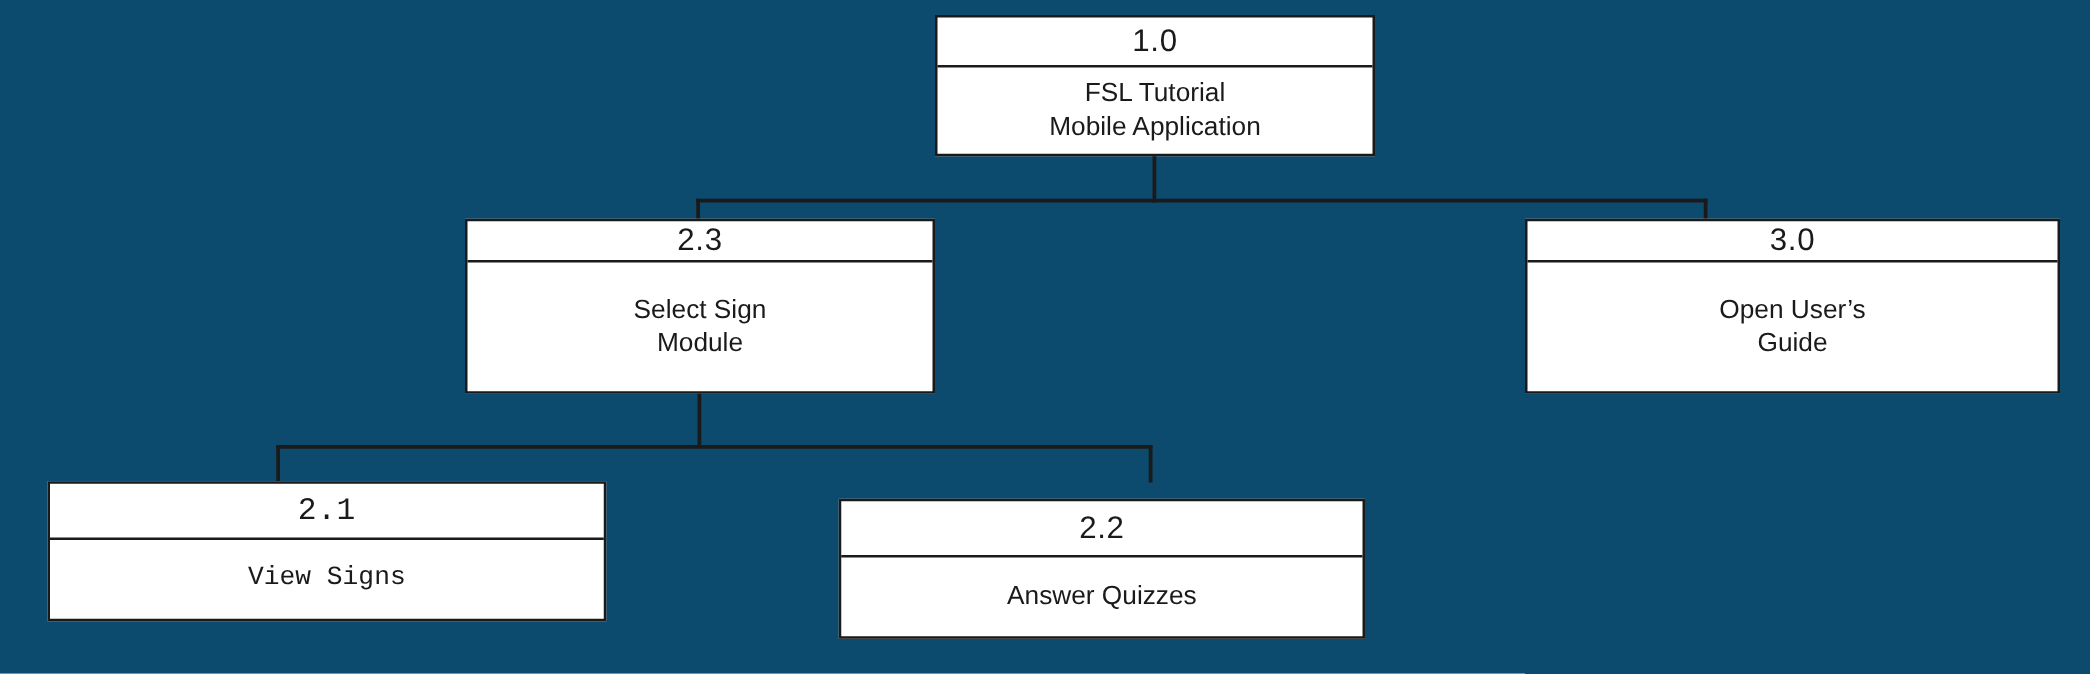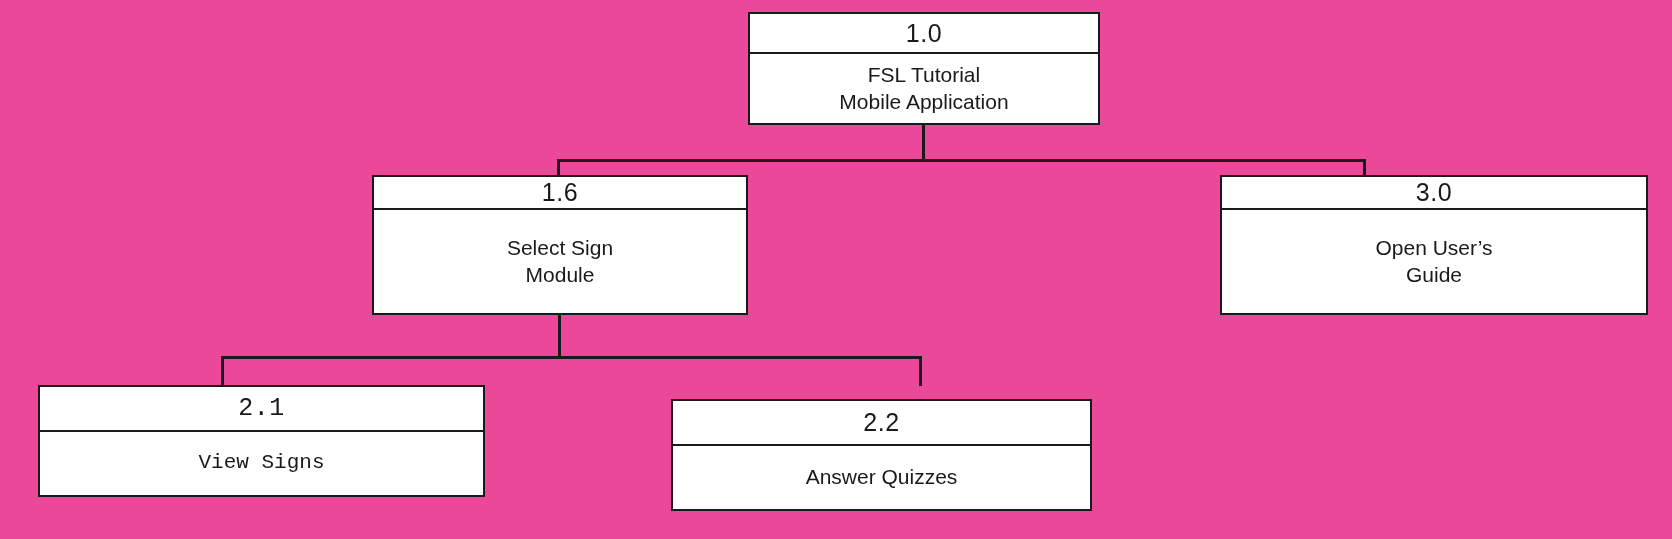--- a/index.html
+++ b/index.html
@@ -4,21 +4,21 @@
 <style>
   html, body {
     margin: 0;
     padding: 0;
     background: #ffffff;
   }
   #canvas {
     position: relative;
     width: 1672px;
     height: 539px;
-    background: #ec4899;
+    background: #0c4a6e;
     font-family: "Liberation Sans", sans-serif;
     overflow: hidden;
   }
   .node {
     position: absolute;
     box-sizing: border-box;
     border: 2px solid #1a1a1a;
     background: #ffffff;
     display: flex;
     flex-direction: column;
@@ -64,21 +64,21 @@
 
   <div class="connector" style="left:922px; top:125px; width:3px; height:37px;"></div>
 
   <div class="connector" style="left:557px; top:159px; width:809px; height:3px;"></div>
 
   <div class="connector" style="left:557px; top:159px; width:3px; height:18px;"></div>
 
   <div class="connector" style="left:1363px; top:159px; width:3px; height:18px;"></div>
 
   <div class="node" style="left:372px; top:175px; width:376px; height:140px;">
-    <div class="node-id" style="height:33px;">1.6</div>
+    <div class="node-id" style="height:33px;">2.3</div>
     <div class="node-label">Select Sign
 Module</div>
   </div>
 
   <div class="node" style="left:1220px; top:175px; width:428px; height:140px;">
     <div class="node-id" style="height:33px;">3.0</div>
     <div class="node-label">Open User’s
 Guide</div>
   </div>
 

